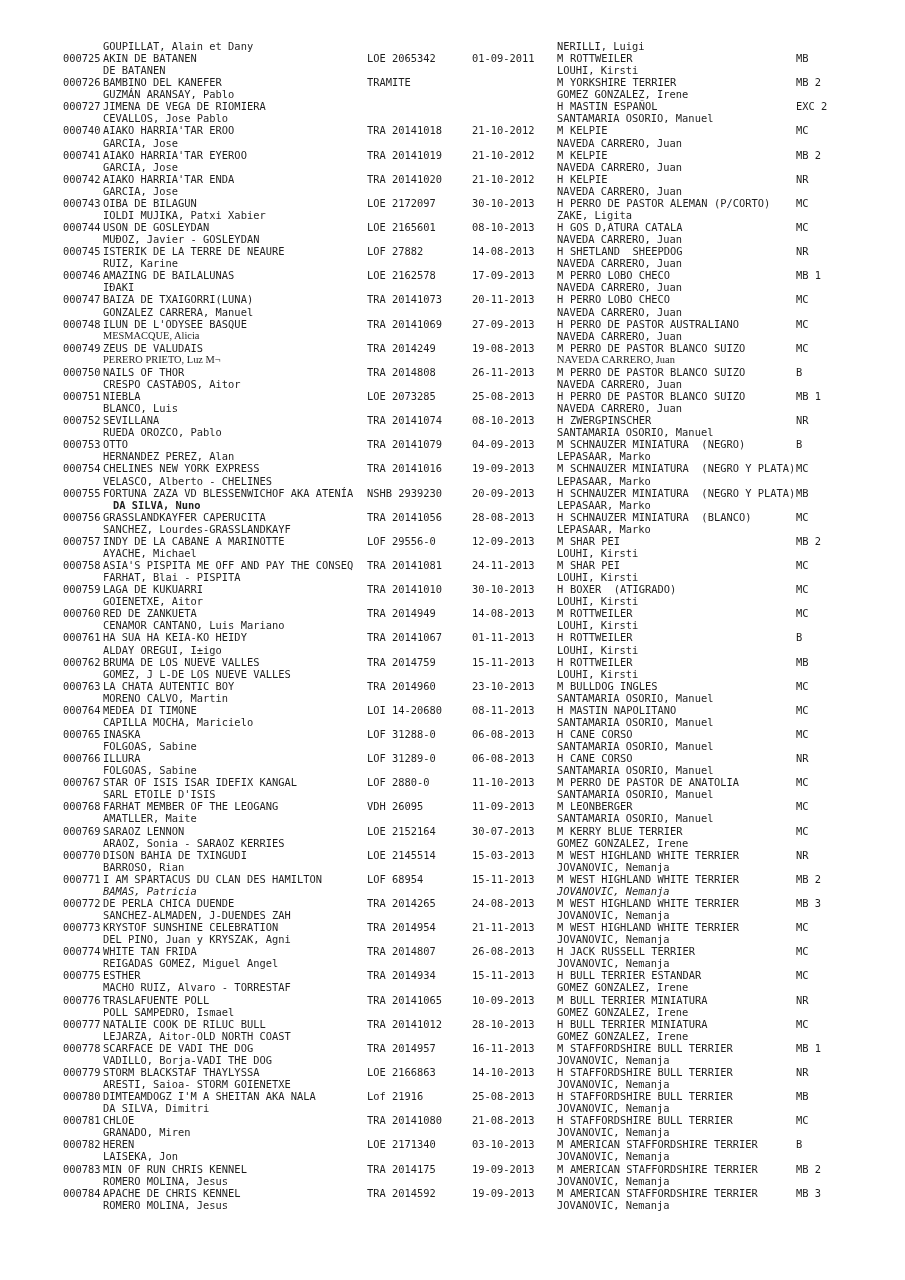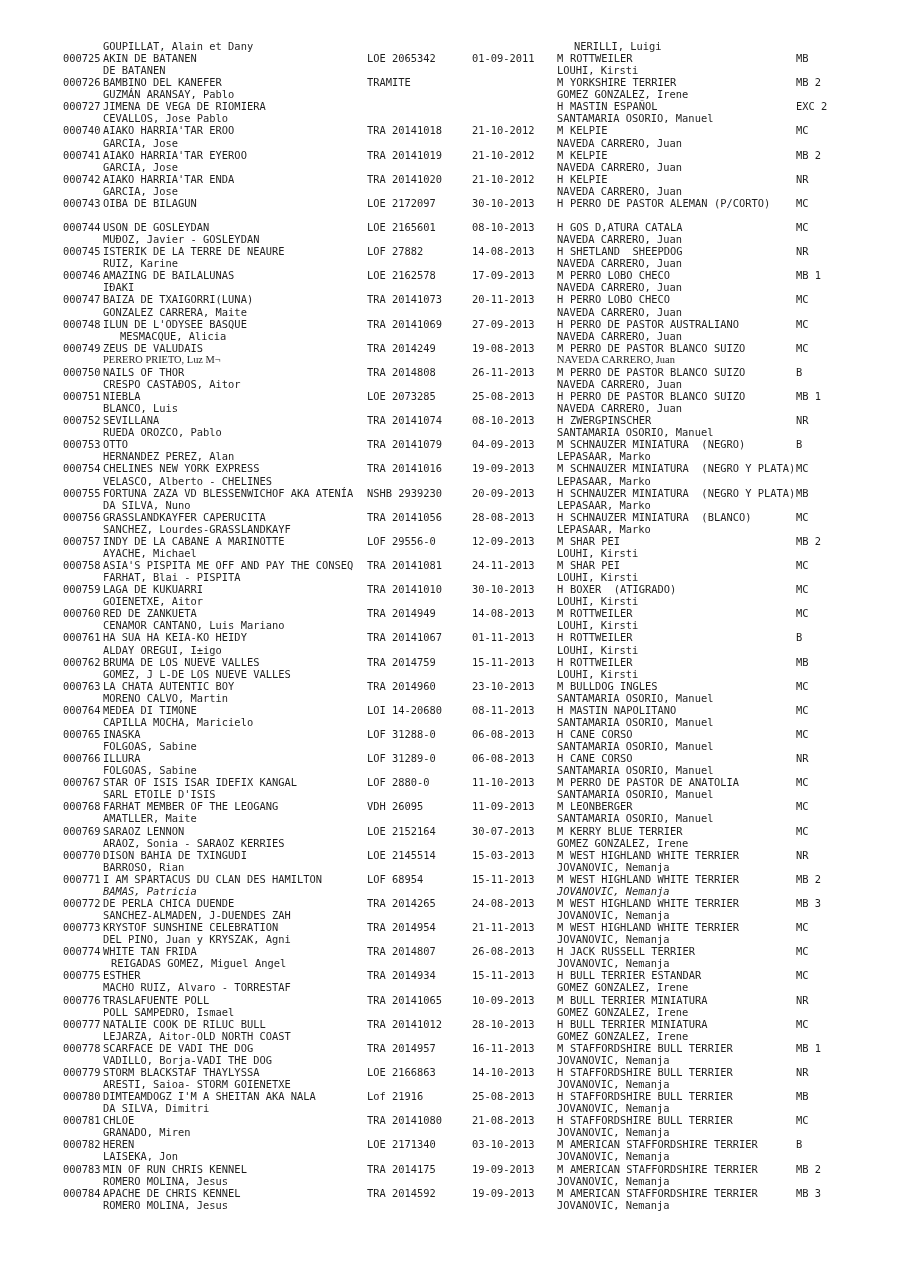--- a/index.html
+++ b/index.html
@@ -33,59 +33,60 @@
     white-space: pre;
     letter-spacing: 0;
   }
 </style>
 </head>
 <body>
 
 <div id="report" class="report">
   <div class="line" style="top:40px">
     <span class="f" style="left:103px">GOUPILLAT, Alain et Dany</span>
-    <span class="f" style="left:574px">NERILLI, Luigi</span>
+    <span class="f" style="left:557px">NERILLI, Luigi</span>
   </div>
 <div class="line" style="top: 52.07px;"><span class="f" style="left: 63px;">000725</span><span class="f" style="left: 103px;">AKIN DE BATANEN</span><span class="f" style="left: 367px;">LOE 2065342</span><span class="f" style="left: 472px;">01-09-2011</span><span class="f" style="left: 557px;">M</span><span class="f" style="left: 570px;">ROTTWEILER</span><span class="f" style="left: 796px;">MB</span></div>
     <div class="line" style="top: 64.14px;"><span class="f" style="left: 103px;">DE BATANEN</span><span class="f" style="left: 557px;">LOUHI, Kirsti</span></div>
     <div class="line" style="top: 76.21px;"><span class="f" style="left: 63px;">000726</span><span class="f" style="left: 103px;">BAMBINO DEL KANEFER</span><span class="f" style="left: 367px;">TRAMITE</span><span class="f" style="left: 472px;"></span><span class="f" style="left: 557px;">M</span><span class="f" style="left: 570px;">YORKSHIRE TERRIER</span><span class="f" style="left: 796px;">MB 2</span></div>
     <div class="line" style="top: 88.28px;"><span class="f" style="left: 103px;">GUZMÁN ARANSAY, Pablo</span><span class="f" style="left: 557px;">GOMEZ GONZALEZ, Irene</span></div>
     <div class="line" style="top: 100.35px;"><span class="f" style="left: 63px;">000727</span><span class="f" style="left: 103px;">JIMENA DE VEGA DE RIOMIERA</span><span class="f" style="left: 367px;"></span><span class="f" style="left: 472px;"></span><span class="f" style="left: 557px;">H</span><span class="f" style="left: 570px;">MASTIN ESPAÑOL</span><span class="f" style="left: 796px;">EXC 2</span></div>
     <div class="line" style="top: 112.42px;"><span class="f" style="left: 103px;">CEVALLOS, Jose Pablo</span><span class="f" style="left: 557px;">SANTAMARIA OSORIO, Manuel</span></div>
     <div class="line" style="top: 124.49px;"><span class="f" style="left: 63px;">000740</span><span class="f" style="left: 103px;">AIAKO HARRIA'TAR EROO</span><span class="f" style="left: 367px;">TRA 20141018</span><span class="f" style="left: 472px;">21-10-2012</span><span class="f" style="left: 557px;">M</span><span class="f" style="left: 570px;">KELPIE</span><span class="f" style="left: 796px;">MC</span></div>
     <div class="line" style="top: 136.56px;"><span class="f" style="left: 103px;">GARCIA, Jose</span><span class="f" style="left: 557px;">NAVEDA CARRERO, Juan</span></div>
     <div class="line" style="top: 148.63px;"><span class="f" style="left: 63px;">000741</span><span class="f" style="left: 103px;">AIAKO HARRIA'TAR EYEROO</span><span class="f" style="left: 367px;">TRA 20141019</span><span class="f" style="left: 472px;">21-10-2012</span><span class="f" style="left: 557px;">M</span><span class="f" style="left: 570px;">KELPIE</span><span class="f" style="left: 796px;">MB 2</span></div>
     <div class="line" style="top: 160.7px;"><span class="f" style="left: 103px;">GARCIA, Jose</span><span class="f" style="left: 557px;">NAVEDA CARRERO, Juan</span></div>
     <div class="line" style="top: 172.77px;"><span class="f" style="left: 63px;">000742</span><span class="f" style="left: 103px;">AIAKO HARRIA'TAR ENDA</span><span class="f" style="left: 367px;">TRA 20141020</span><span class="f" style="left: 472px;">21-10-2012</span><span class="f" style="left: 557px;">H</span><span class="f" style="left: 570px;">KELPIE</span><span class="f" style="left: 796px;">NR</span></div>
     <div class="line" style="top: 184.84px;"><span class="f" style="left: 103px;">GARCIA, Jose</span><span class="f" style="left: 557px;">NAVEDA CARRERO, Juan</span></div>
     <div class="line" style="top: 196.91px;"><span class="f" style="left: 63px;">000743</span><span class="f" style="left: 103px;">OIBA DE BILAGUN</span><span class="f" style="left: 367px;">LOE 2172097</span><span class="f" style="left: 472px;">30-10-2013</span><span class="f" style="left: 557px;">H</span><span class="f" style="left: 570px;">PERRO DE PASTOR ALEMAN (P/CORTO)</span><span class="f" style="left: 796px;">MC</span></div>
+    <div class="line" style="top: 208.98px;"><span class="f" style="left: 103px;">IOLDI MUJIKA, Patxi Xabier</span><span class="f" style="left: 557px;">ZAKE, Ligita</span></div>
     <div class="line" style="top: 221.05px;"><span class="f" style="left: 63px;">000744</span><span class="f" style="left: 103px;">USON DE GOSLEYDAN</span><span class="f" style="left: 367px;">LOE 2165601</span><span class="f" style="left: 472px;">08-10-2013</span><span class="f" style="left: 557px;">H</span><span class="f" style="left: 570px;">GOS D,ATURA CATALA</span><span class="f" style="left: 796px;">MC</span></div>
     <div class="line" style="top: 233.12px;"><span class="f" style="left: 103px;">MUÐOZ, Javier - GOSLEYDAN</span><span class="f" style="left: 557px;">NAVEDA CARRERO, Juan</span></div>
     <div class="line" style="top: 245.19px;"><span class="f" style="left: 63px;">000745</span><span class="f" style="left: 103px;">ISTERIK DE LA TERRE DE NEAURE</span><span class="f" style="left: 367px;">LOF 27882</span><span class="f" style="left: 472px;">14-08-2013</span><span class="f" style="left: 557px;">H</span><span class="f" style="left: 570px;">SHETLAND  SHEEPDOG</span><span class="f" style="left: 796px;">NR</span></div>
     <div class="line" style="top: 257.26px;"><span class="f" style="left: 103px;">RUIZ, Karine</span><span class="f" style="left: 557px;">NAVEDA CARRERO, Juan</span></div>
     <div class="line" style="top: 269.33px;"><span class="f" style="left: 63px;">000746</span><span class="f" style="left: 103px;">AMAZING DE BAILALUNAS</span><span class="f" style="left: 367px;">LOE 2162578</span><span class="f" style="left: 472px;">17-09-2013</span><span class="f" style="left: 557px;">M</span><span class="f" style="left: 570px;">PERRO LOBO CHECO</span><span class="f" style="left: 796px;">MB 1</span></div>
     <div class="line" style="top: 281.4px;"><span class="f" style="left: 103px;">IÐAKI</span><span class="f" style="left: 557px;">NAVEDA CARRERO, Juan</span></div>
     <div class="line" style="top: 293.47px;"><span class="f" style="left: 63px;">000747</span><span class="f" style="left: 103px;">BAIZA DE TXAIGORRI(LUNA)</span><span class="f" style="left: 367px;">TRA 20141073</span><span class="f" style="left: 472px;">20-11-2013</span><span class="f" style="left: 557px;">H</span><span class="f" style="left: 570px;">PERRO LOBO CHECO</span><span class="f" style="left: 796px;">MC</span></div>
-    <div class="line" style="top: 305.54px;"><span class="f" style="left: 103px;">GONZALEZ CARRERA, Maite</span><span class="f" style="left: 557px;">NAVEDA CARRERO, Juan</span></div>
+    <div class="line" style="top: 305.54px;"><span class="f" style="left: 103px;">GONZALEZ CARRERA, Manuel</span><span class="f" style="left: 557px;">NAVEDA CARRERO, Juan</span></div>
     <div class="line" style="top: 317.61px;"><span class="f" style="left: 63px;">000748</span><span class="f" style="left: 103px;">ILUN DE L'ODYSEE BASQUE</span><span class="f" style="left: 367px;">TRA 20141069</span><span class="f" style="left: 472px;">27-09-2013</span><span class="f" style="left: 557px;">H</span><span class="f" style="left: 570px;">PERRO DE PASTOR AUSTRALIANO</span><span class="f" style="left: 796px;">MC</span></div>
-    <div class="line" style="top: 329.68px;"><span class="f" style="left: 120px;">MESMACQUE, Alicia</span><span class="f" style="left: 557px;">NAVEDA CARRERO, Juan</span></div>
+    <div class="line" style="top: 329.68px;"><span class="f" style="left: 103px; font-family: Liberation Serif, serif;">MESMACQUE, Alicia</span><span class="f" style="left: 557px;">NAVEDA CARRERO, Juan</span></div>
     <div class="line" style="top: 341.75px;"><span class="f" style="left: 63px;">000749</span><span class="f" style="left: 103px;">ZEUS DE VALUDAIS</span><span class="f" style="left: 367px;">TRA 2014249</span><span class="f" style="left: 472px;">19-08-2013</span><span class="f" style="left: 557px;">M</span><span class="f" style="left: 570px;">PERRO DE PASTOR BLANCO SUIZO</span><span class="f" style="left: 796px;">MC</span></div>
     <div class="line" style="top: 353.82px; font-family: Liberation Serif, serif;"><span class="f" style="left: 103px;">PERERO PRIETO, Luz M¬</span><span class="f" style="left: 557px;">NAVEDA CARRERO, Juan</span></div>
     <div class="line" style="top: 365.89px;"><span class="f" style="left: 63px;">000750</span><span class="f" style="left: 103px;">NAILS OF THOR</span><span class="f" style="left: 367px;">TRA 2014808</span><span class="f" style="left: 472px;">26-11-2013</span><span class="f" style="left: 557px;">M</span><span class="f" style="left: 570px;">PERRO DE PASTOR BLANCO SUIZO</span><span class="f" style="left: 796px;">B</span></div>
     <div class="line" style="top: 377.96px;"><span class="f" style="left: 103px;">CRESPO CASTAÐOS, Aitor</span><span class="f" style="left: 557px;">NAVEDA CARRERO, Juan</span></div>
     <div class="line" style="top: 390.03px;"><span class="f" style="left: 63px;">000751</span><span class="f" style="left: 103px;">NIEBLA</span><span class="f" style="left: 367px;">LOE 2073285</span><span class="f" style="left: 472px;">25-08-2013</span><span class="f" style="left: 557px;">H</span><span class="f" style="left: 570px;">PERRO DE PASTOR BLANCO SUIZO</span><span class="f" style="left: 796px;">MB 1</span></div>
     <div class="line" style="top: 402.1px;"><span class="f" style="left: 103px;">BLANCO, Luis</span><span class="f" style="left: 557px;">NAVEDA CARRERO, Juan</span></div>
     <div class="line" style="top: 414.17px;"><span class="f" style="left: 63px;">000752</span><span class="f" style="left: 103px;">SEVILLANA</span><span class="f" style="left: 367px;">TRA 20141074</span><span class="f" style="left: 472px;">08-10-2013</span><span class="f" style="left: 557px;">H</span><span class="f" style="left: 570px;">ZWERGPINSCHER</span><span class="f" style="left: 796px;">NR</span></div>
     <div class="line" style="top: 426.24px;"><span class="f" style="left: 103px;">RUEDA OROZCO, Pablo</span><span class="f" style="left: 557px;">SANTAMARIA OSORIO, Manuel</span></div>
     <div class="line" style="top: 438.31px;"><span class="f" style="left: 63px;">000753</span><span class="f" style="left: 103px;">OTTO</span><span class="f" style="left: 367px;">TRA 20141079</span><span class="f" style="left: 472px;">04-09-2013</span><span class="f" style="left: 557px;">M</span><span class="f" style="left: 570px;">SCHNAUZER MINIATURA  (NEGRO)</span><span class="f" style="left: 796px;">B</span></div>
     <div class="line" style="top: 450.38px;"><span class="f" style="left: 103px;">HERNANDEZ PEREZ, Alan</span><span class="f" style="left: 557px;">LEPASAAR, Marko</span></div>
     <div class="line" style="top: 462.45px;"><span class="f" style="left: 63px;">000754</span><span class="f" style="left: 103px;">CHELINES NEW YORK EXPRESS</span><span class="f" style="left: 367px;">TRA 20141016</span><span class="f" style="left: 472px;">19-09-2013</span><span class="f" style="left: 557px;">M</span><span class="f" style="left: 570px;">SCHNAUZER MINIATURA  (NEGRO Y PLATA)</span><span class="f" style="left: 796px;">MC</span></div>
     <div class="line" style="top: 474.52px;"><span class="f" style="left: 103px;">VELASCO, Alberto - CHELINES</span><span class="f" style="left: 557px;">LEPASAAR, Marko</span></div>
     <div class="line" style="top: 486.59px;"><span class="f" style="left: 63px;">000755</span><span class="f" style="left: 103px;">FORTUNA ZAZA VD BLESSENWICHOF AKA ATENÍA</span><span class="f" style="left: 367px;">NSHB 2939230</span><span class="f" style="left: 472px;">20-09-2013</span><span class="f" style="left: 557px;">H</span><span class="f" style="left: 570px;">SCHNAUZER MINIATURA  (NEGRO Y PLATA)</span><span class="f" style="left: 796px;">MB</span></div>
-    <div class="line" style="top: 498.66px;"><span class="f" style="left: 103px;">DA SILVA, Nuno</span><span class="f" style="left: 557px;">LEPASAAR, Marko</span></div>
+    <div class="line" style="top: 498.66px;"><span class="f" style="left: 113px; font-weight: bold;">DA SILVA, Nuno</span><span class="f" style="left: 557px;">LEPASAAR, Marko</span></div>
     <div class="line" style="top: 510.73px;"><span class="f" style="left: 63px;">000756</span><span class="f" style="left: 103px;">GRASSLANDKAYFER CAPERUCITA</span><span class="f" style="left: 367px;">TRA 20141056</span><span class="f" style="left: 472px;">28-08-2013</span><span class="f" style="left: 557px;">H</span><span class="f" style="left: 570px;">SCHNAUZER MINIATURA  (BLANCO)</span><span class="f" style="left: 796px;">MC</span></div>
     <div class="line" style="top: 522.8px;"><span class="f" style="left: 103px;">SANCHEZ, Lourdes-GRASSLANDKAYF</span><span class="f" style="left: 557px;">LEPASAAR, Marko</span></div>
     <div class="line" style="top: 534.87px;"><span class="f" style="left: 63px;">000757</span><span class="f" style="left: 103px;">INDY DE LA CABANE A MARINOTTE</span><span class="f" style="left: 367px;">LOF 29556-0</span><span class="f" style="left: 472px;">12-09-2013</span><span class="f" style="left: 557px;">M</span><span class="f" style="left: 570px;">SHAR PEI</span><span class="f" style="left: 796px;">MB 2</span></div>
     <div class="line" style="top: 546.94px;"><span class="f" style="left: 103px;">AYACHE, Michael</span><span class="f" style="left: 557px;">LOUHI, Kirsti</span></div>
     <div class="line" style="top: 559.01px;"><span class="f" style="left: 63px;">000758</span><span class="f" style="left: 103px;">ASIA'S PISPITA ME OFF AND PAY THE CONSEQ</span><span class="f" style="left: 367px;">TRA 20141081</span><span class="f" style="left: 472px;">24-11-2013</span><span class="f" style="left: 557px;">M</span><span class="f" style="left: 570px;">SHAR PEI</span><span class="f" style="left: 796px;">MC</span></div>
     <div class="line" style="top: 571.08px;"><span class="f" style="left: 103px;">FARHAT, Blai - PISPITA</span><span class="f" style="left: 557px;">LOUHI, Kirsti</span></div>
     <div class="line" style="top: 583.15px;"><span class="f" style="left: 63px;">000759</span><span class="f" style="left: 103px;">LAGA DE KUKUARRI</span><span class="f" style="left: 367px;">TRA 20141010</span><span class="f" style="left: 472px;">30-10-2013</span><span class="f" style="left: 557px;">H</span><span class="f" style="left: 570px;">BOXER  (ATIGRADO)</span><span class="f" style="left: 796px;">MC</span></div>
     <div class="line" style="top: 595.22px;"><span class="f" style="left: 103px;">GOIENETXE, Aitor</span><span class="f" style="left: 557px;">LOUHI, Kirsti</span></div>
     <div class="line" style="top: 607.29px;"><span class="f" style="left: 63px;">000760</span><span class="f" style="left: 103px;">RED DE ZANKUETA</span><span class="f" style="left: 367px;">TRA 2014949</span><span class="f" style="left: 472px;">14-08-2013</span><span class="f" style="left: 557px;">M</span><span class="f" style="left: 570px;">ROTTWEILER</span><span class="f" style="left: 796px;">MC</span></div>
     <div class="line" style="top: 619.36px;"><span class="f" style="left: 103px;">CENAMOR CANTANO, Luis Mariano</span><span class="f" style="left: 557px;">LOUHI, Kirsti</span></div>
@@ -109,21 +110,21 @@
     <div class="line" style="top: 836.62px;"><span class="f" style="left: 103px;">ARAOZ, Sonia - SARAOZ KERRIES</span><span class="f" style="left: 557px;">GOMEZ GONZALEZ, Irene</span></div>
     <div class="line" style="top: 848.69px;"><span class="f" style="left: 63px;">000770</span><span class="f" style="left: 103px;">DISON BAHIA DE TXINGUDI</span><span class="f" style="left: 367px;">LOE 2145514</span><span class="f" style="left: 472px;">15-03-2013</span><span class="f" style="left: 557px;">M</span><span class="f" style="left: 570px;">WEST HIGHLAND WHITE TERRIER</span><span class="f" style="left: 796px;">NR</span></div>
     <div class="line" style="top: 860.76px;"><span class="f" style="left: 103px;">BARROSO, Rian</span><span class="f" style="left: 557px;">JOVANOVIC, Nemanja</span></div>
     <div class="line" style="top: 872.83px;"><span class="f" style="left: 63px;">000771</span><span class="f" style="left: 103px;">I AM SPARTACUS DU CLAN DES HAMILTON</span><span class="f" style="left: 367px;">LOF 68954</span><span class="f" style="left: 472px;">15-11-2013</span><span class="f" style="left: 557px;">M</span><span class="f" style="left: 570px;">WEST HIGHLAND WHITE TERRIER</span><span class="f" style="left: 796px;">MB 2</span></div>
     <div class="line" style="top: 884.9px; font-style: italic;"><span class="f" style="left: 103px;">BAMAS, Patricia</span><span class="f" style="left: 557px;">JOVANOVIC, Nemanja</span></div>
     <div class="line" style="top: 896.97px;"><span class="f" style="left: 63px;">000772</span><span class="f" style="left: 103px;">DE PERLA CHICA DUENDE</span><span class="f" style="left: 367px;">TRA 2014265</span><span class="f" style="left: 472px;">24-08-2013</span><span class="f" style="left: 557px;">M</span><span class="f" style="left: 570px;">WEST HIGHLAND WHITE TERRIER</span><span class="f" style="left: 796px;">MB 3</span></div>
     <div class="line" style="top: 909.04px;"><span class="f" style="left: 103px;">SANCHEZ-ALMADEN, J-DUENDES ZAH</span><span class="f" style="left: 557px;">JOVANOVIC, Nemanja</span></div>
     <div class="line" style="top: 921.11px;"><span class="f" style="left: 63px;">000773</span><span class="f" style="left: 103px;">KRYSTOF SUNSHINE CELEBRATION</span><span class="f" style="left: 367px;">TRA 2014954</span><span class="f" style="left: 472px;">21-11-2013</span><span class="f" style="left: 557px;">M</span><span class="f" style="left: 570px;">WEST HIGHLAND WHITE TERRIER</span><span class="f" style="left: 796px;">MC</span></div>
     <div class="line" style="top: 933.18px;"><span class="f" style="left: 103px;">DEL PINO, Juan y KRYSZAK, Agni</span><span class="f" style="left: 557px;">JOVANOVIC, Nemanja</span></div>
     <div class="line" style="top: 945.25px;"><span class="f" style="left: 63px;">000774</span><span class="f" style="left: 103px;">WHITE TAN FRIDA</span><span class="f" style="left: 367px;">TRA 2014807</span><span class="f" style="left: 472px;">26-08-2013</span><span class="f" style="left: 557px;">H</span><span class="f" style="left: 570px;">JACK RUSSELL TERRIER</span><span class="f" style="left: 796px;">MC</span></div>
-    <div class="line" style="top: 957.32px;"><span class="f" style="left: 111px;">REIGADAS GOMEZ, Miguel Angel</span><span class="f" style="left: 557px;">JOVANOVIC, Nemanja</span></div>
+    <div class="line" style="top: 957.32px;"><span class="f" style="left: 103px;">REIGADAS GOMEZ, Miguel Angel</span><span class="f" style="left: 557px;">JOVANOVIC, Nemanja</span></div>
     <div class="line" style="top: 969.39px;"><span class="f" style="left: 63px;">000775</span><span class="f" style="left: 103px;">ESTHER</span><span class="f" style="left: 367px;">TRA 2014934</span><span class="f" style="left: 472px;">15-11-2013</span><span class="f" style="left: 557px;">H</span><span class="f" style="left: 570px;">BULL TERRIER ESTANDAR</span><span class="f" style="left: 796px;">MC</span></div>
     <div class="line" style="top: 981.46px;"><span class="f" style="left: 103px;">MACHO RUIZ, Alvaro - TORRESTAF</span><span class="f" style="left: 557px;">GOMEZ GONZALEZ, Irene</span></div>
     <div class="line" style="top: 993.53px;"><span class="f" style="left: 63px;">000776</span><span class="f" style="left: 103px;">TRASLAFUENTE POLL</span><span class="f" style="left: 367px;">TRA 20141065</span><span class="f" style="left: 472px;">10-09-2013</span><span class="f" style="left: 557px;">M</span><span class="f" style="left: 570px;">BULL TERRIER MINIATURA</span><span class="f" style="left: 796px;">NR</span></div>
     <div class="line" style="top: 1005.6px;"><span class="f" style="left: 103px;">POLL SAMPEDRO, Ismael</span><span class="f" style="left: 557px;">GOMEZ GONZALEZ, Irene</span></div>
     <div class="line" style="top: 1017.67px;"><span class="f" style="left: 63px;">000777</span><span class="f" style="left: 103px;">NATALIE COOK DE RILUC BULL</span><span class="f" style="left: 367px;">TRA 20141012</span><span class="f" style="left: 472px;">28-10-2013</span><span class="f" style="left: 557px;">H</span><span class="f" style="left: 570px;">BULL TERRIER MINIATURA</span><span class="f" style="left: 796px;">MC</span></div>
     <div class="line" style="top: 1029.74px;"><span class="f" style="left: 103px;">LEJARZA, Aitor-OLD NORTH COAST</span><span class="f" style="left: 557px;">GOMEZ GONZALEZ, Irene</span></div>
     <div class="line" style="top: 1041.81px;"><span class="f" style="left: 63px;">000778</span><span class="f" style="left: 103px;">SCARFACE DE VADI THE DOG</span><span class="f" style="left: 367px;">TRA 2014957</span><span class="f" style="left: 472px;">16-11-2013</span><span class="f" style="left: 557px;">M</span><span class="f" style="left: 570px;">STAFFORDSHIRE BULL TERRIER</span><span class="f" style="left: 796px;">MB 1</span></div>
     <div class="line" style="top: 1053.88px;"><span class="f" style="left: 103px;">VADILLO, Borja-VADI THE DOG</span><span class="f" style="left: 557px;">JOVANOVIC, Nemanja</span></div>
     <div class="line" style="top: 1065.95px;"><span class="f" style="left: 63px;">000779</span><span class="f" style="left: 103px;">STORM BLACKSTAF THAYLYSSA</span><span class="f" style="left: 367px;">LOE 2166863</span><span class="f" style="left: 472px;">14-10-2013</span><span class="f" style="left: 557px;">H</span><span class="f" style="left: 570px;">STAFFORDSHIRE BULL TERRIER</span><span class="f" style="left: 796px;">NR</span></div>
     <div class="line" style="top: 1078.02px;"><span class="f" style="left: 103px;">ARESTI, Saioa- STORM GOIENETXE</span><span class="f" style="left: 557px;">JOVANOVIC, Nemanja</span></div>

